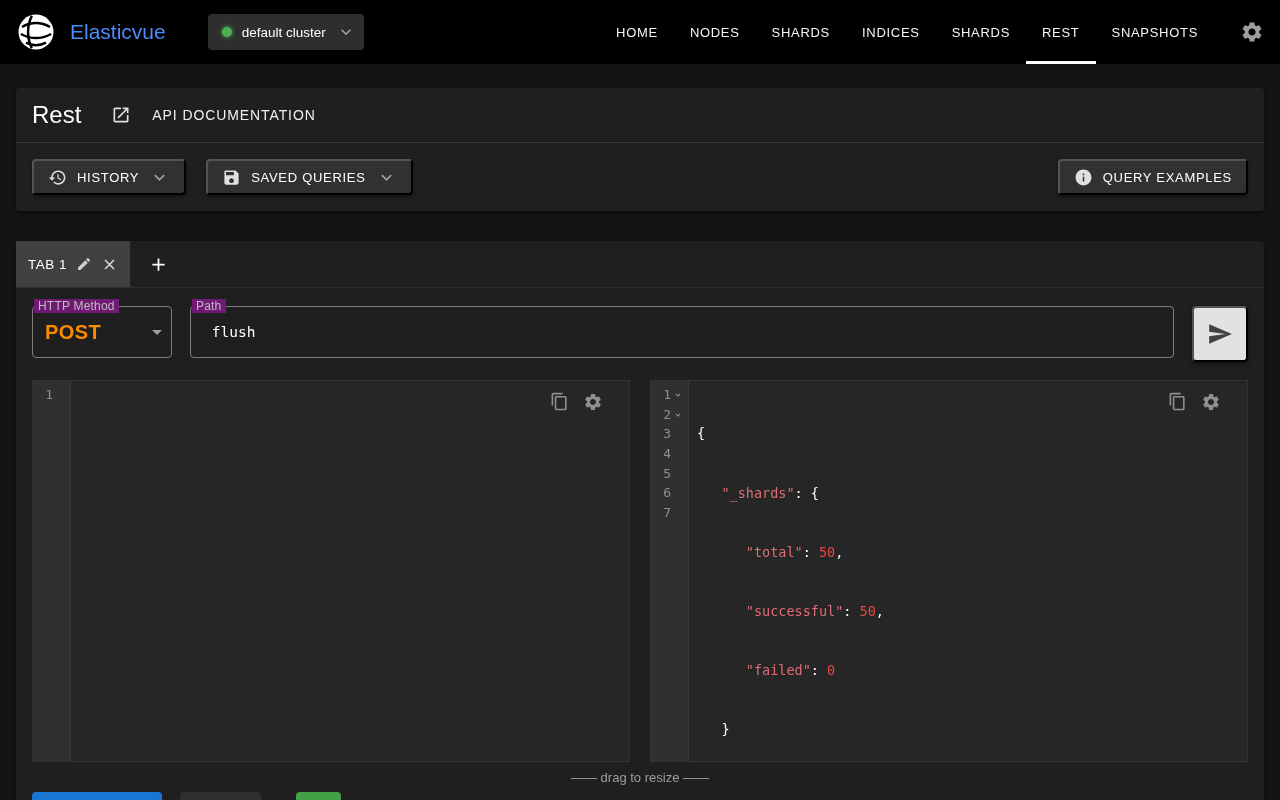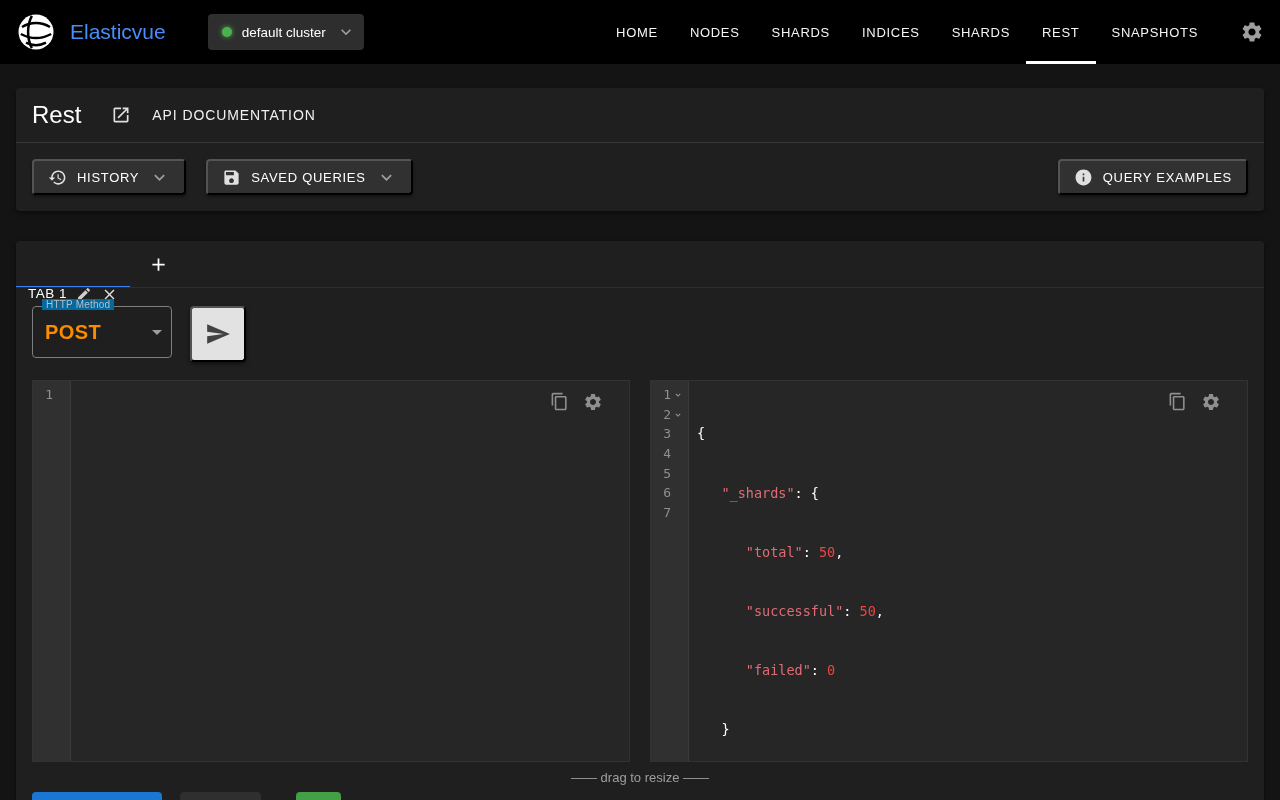--- a/index.html
+++ b/index.html
@@ -47,31 +47,31 @@
     height: 36px; background: #313131; border-radius: 4px; display: flex; align-items: center;
     gap: 10px; padding: 0 14px; color: #fff; font-size: 13px; font-weight: 500;
     letter-spacing: .7px; cursor: pointer; box-shadow: 0 2px 3px rgba(0,0,0,.4);
   }
   .spacer { flex: 1; }
 
   
   .tabs-card { border-radius: 4px 4px 0 0; }
   .tab-strip { display: flex; align-items: stretch; height: 47px; border-bottom: 1px solid #2e2e2e; }
   .tab-active {
-    display: flex; align-items: flex-start; gap: 9px; padding: 0 12px; background: #3b82f6;
-    color: #fff; font-size: 13.5px; font-weight: 500; letter-spacing: .5px; cursor: pointer; margin-top: 45px;
+    display: flex; align-items: center; gap: 9px; padding: 0 12px; background: #404040;
+    color: #fff; font-size: 13.5px; font-weight: 500; letter-spacing: .5px; cursor: pointer;
   }
   .tab-add { width: 57px; display: flex; align-items: center; justify-content: center; cursor: pointer; }
 
   
   .request-row { display: flex; gap: 18px; padding: 18px 16px; align-items: flex-start; }
   .field { position: relative; border: 1px solid #7d7d7d; border-radius: 4px; height: 52px; background: transparent; }
   .field-label {
-    position: absolute; top: -8px; left: 9px; background: #0369a1; padding: 0 4px;
-    font-size: 10px; color: #bdbdbd; letter-spacing: .2px;
+    position: absolute; top: -8px; left: 1px; background: #701a75; padding: 0 4px;
+    font-size: 12px; color: #bdbdbd; letter-spacing: .2px;
   }
   .method-field { width: 140px; display: flex; align-items: center; justify-content: space-between; padding: 0 2px 0 12px; cursor: pointer; }
   .method-value { color: #fb8c00; font-size: 20px; font-weight: 700; letter-spacing: .4px; }
   .path-field { flex: 1; display: flex; align-items: center; padding: 0 12px; }
   .path-input {
     background: transparent; border: none; outline: none; color: #fff;
     font-family: "DejaVu Sans Mono", monospace; font-size: 14.5px; width: 100%;
   }
   .send-btn {
     width: 56px; height: 56px; background: #e2e2e2; border-radius: 4px; display: flex;
@@ -232,20 +232,24 @@
 
       <div class="request-row">
         <div class="field method-field">
           <span class="field-label">HTTP Method</span>
           <span class="method-value">POST</span>
           <span style="display:flex;">
             <svg width="24" height="24" viewBox="0 0 24 24" fill="#9e9e9e">
                 <path d="M7 10l5 5 5-5z"></path>
               </svg>
           </span>
+        </div>
+        <div class="field path-field">
+          <span class="field-label">Path</span>
+          <input class="path-input" type="text" value="_flush" style="">
         </div>
         <button class="send-btn">
           <span style="display:flex;">
             <svg width="26" height="26" viewBox="0 0 24 24" fill="#424242">
                 <path d="M2.01 21L23 12 2.01 3 2 10l15 2-15 2z"></path>
               </svg>
           </span>
         </button>
       </div>
 

